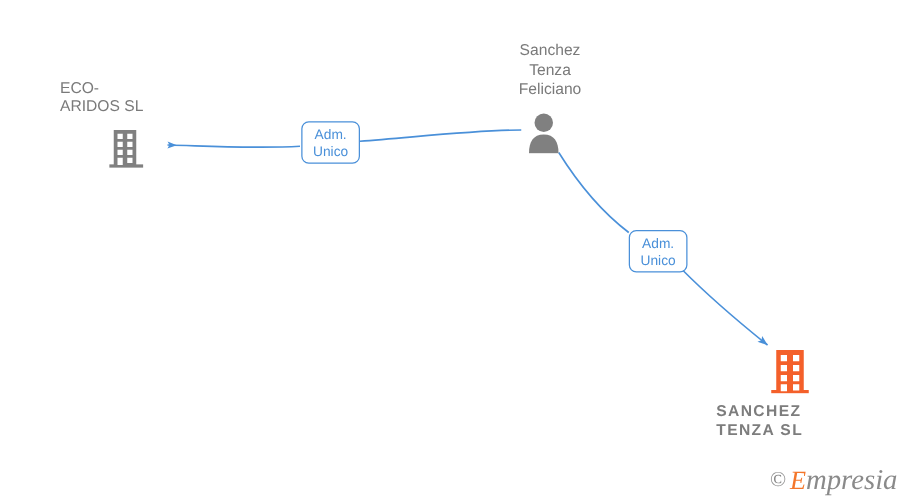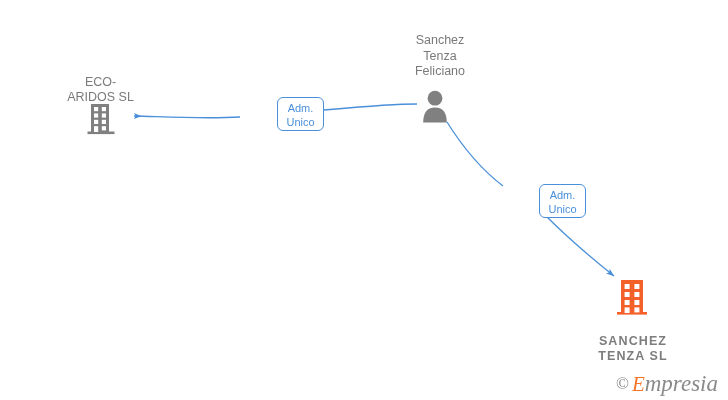--- a/index.html
+++ b/index.html
@@ -12,27 +12,25 @@
   }
   #canvas {
     position: relative;
     width: 728px;
     height: 400px;
     background: #ffffff;
     overflow: hidden;
   }
   .node-label {
     position: absolute;
-    text-align: center;
     color: #7a7a7a;
     font-size: 12.5px;
     line-height: 15px;
     white-space: pre-line;
     font-family: "Liberation Sans", sans-serif;
-    margin-top: 12px;
   }
   .node-label.bold {
     font-weight: bold;
     letter-spacing: 1.1px;
     color: #7d7d7d;
   }
   .person-name {
     position: absolute;
     text-align: center;
     color: #7a7a7a;
@@ -56,21 +54,20 @@
     border: 1.3px solid #4a90d9;
     border-radius: 6px;
     background: #ffffff;
     color: #4a90d9;
     font-size: 11px;
     line-height: 14px;
     text-align: center;
     padding: 3px 5px 4px 5px;
     box-sizing: border-box;
     white-space: pre-line;
-    margin-left: 36px;
   }
   .watermark {
     position: absolute;
     right: 10px;
     bottom: 6px;
     display: flex;
     align-items: center;
     gap: 3px;
   }
   .wm-c {

